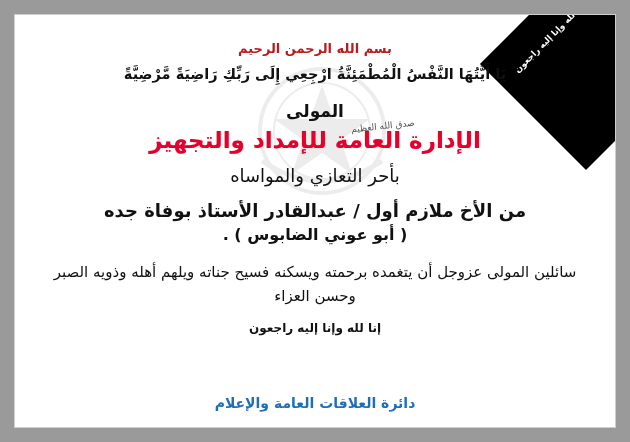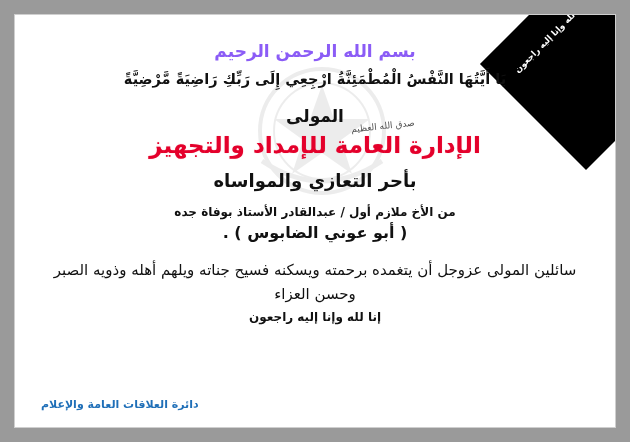--- a/index.html
+++ b/index.html
@@ -65,22 +65,22 @@
   .watermark svg { width: 100%; height: 100%; }
 
   .content {
     position: relative;
     z-index: 2;
     padding: 14px 26px 0 26px;
     text-align: center;
   }
 
   .basmala {
-    font-size: 17px;
-    color: #8b5cf6;
+    font-size: 13px;
+    color: #b91c1c;
     font-weight: bold;
     margin-top: 12px;
     margin-bottom: 7px;
     letter-spacing: 0px;
   }
 
   .verse {
     font-size: 14.5px;
     color: #111;
     font-weight: bold;
@@ -114,29 +114,29 @@
     font-weight: bold;
     color: #e4002b;
     margin-top: 6px;
     margin-bottom: 2px;
     letter-spacing: 0.5px;
     text-shadow: 0 0 1px rgba(228,0,43,.35);
   }
 
   .condolence {
     font-size: 18px;
-    font-weight: bold;
+    font-weight: normal;
     color: #111;
     margin-top: 12px;
     margin-bottom: 10px;
     text-align: center;
   }
 
   .from-line {
-    font-size: 12px;
+    font-size: 18px;
     font-weight: bold;
     color: #111;
     margin-top: 14px;
     margin-bottom: 2px;
   }
 
   .deceased {
     font-size: 16px;
     font-weight: bold;
     color: #111;
@@ -147,30 +147,30 @@
   .prayer {
     font-size: 15px;
     color: #111;
     margin-top: 16px;
     line-height: 1.6;
   }
   .inna {
     font-size: 12px;
     font-weight: bold;
     color: #111;
-    margin-top: 4px;
+    margin-top: 13px;
   }
 
   .footer {
     position: absolute;
     bottom: 16px;
     right: 26px;
     left: 26px;
-    text-align: left;
-    font-size: 11px;
+    text-align: center;
+    font-size: 14px;
     font-weight: bold;
     color: #1f6fb8;
     direction: rtl;
   }
 </style>
 </head>
 <body>
 
 <div class="page">
 

